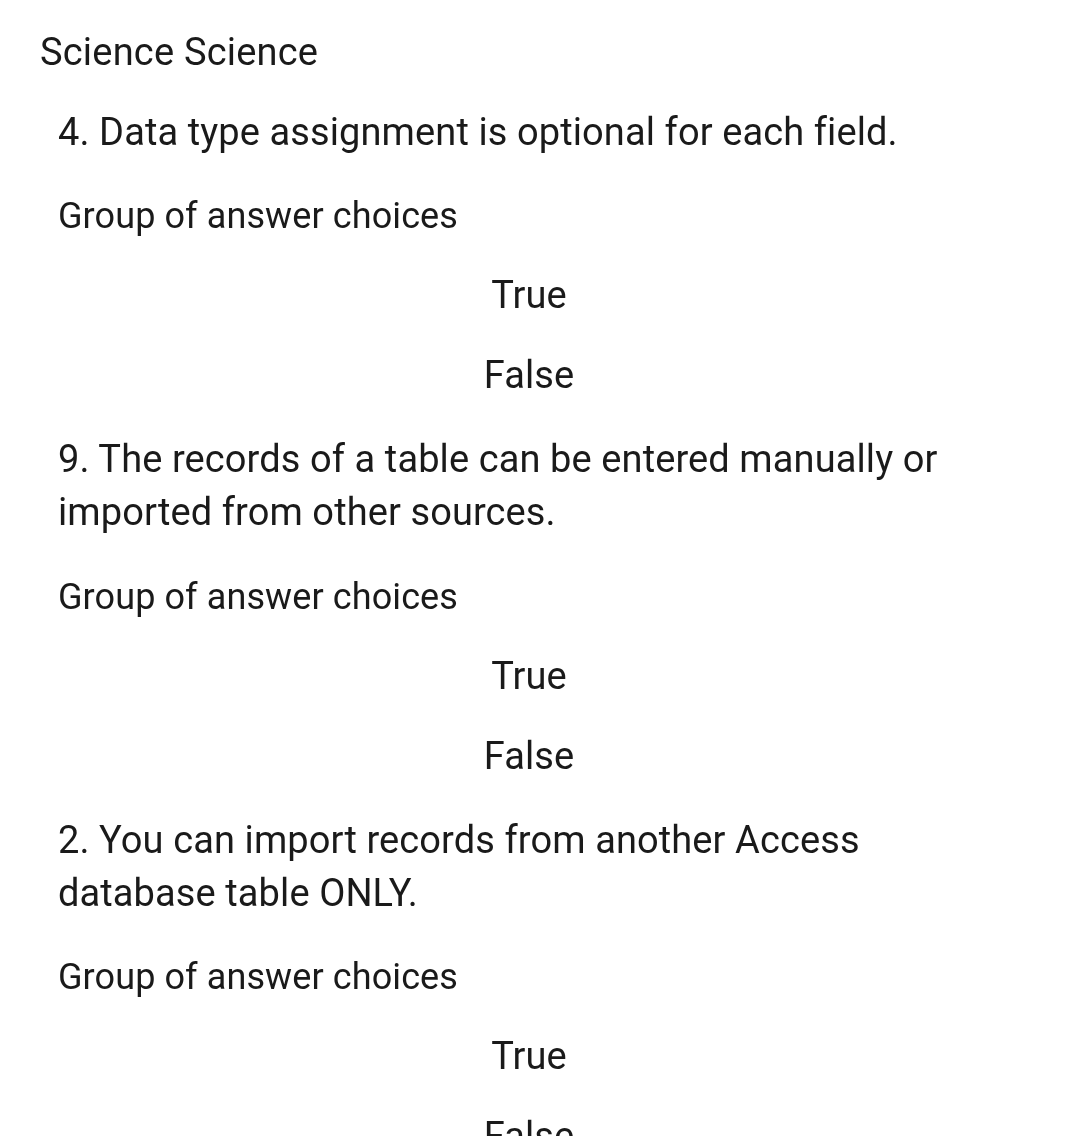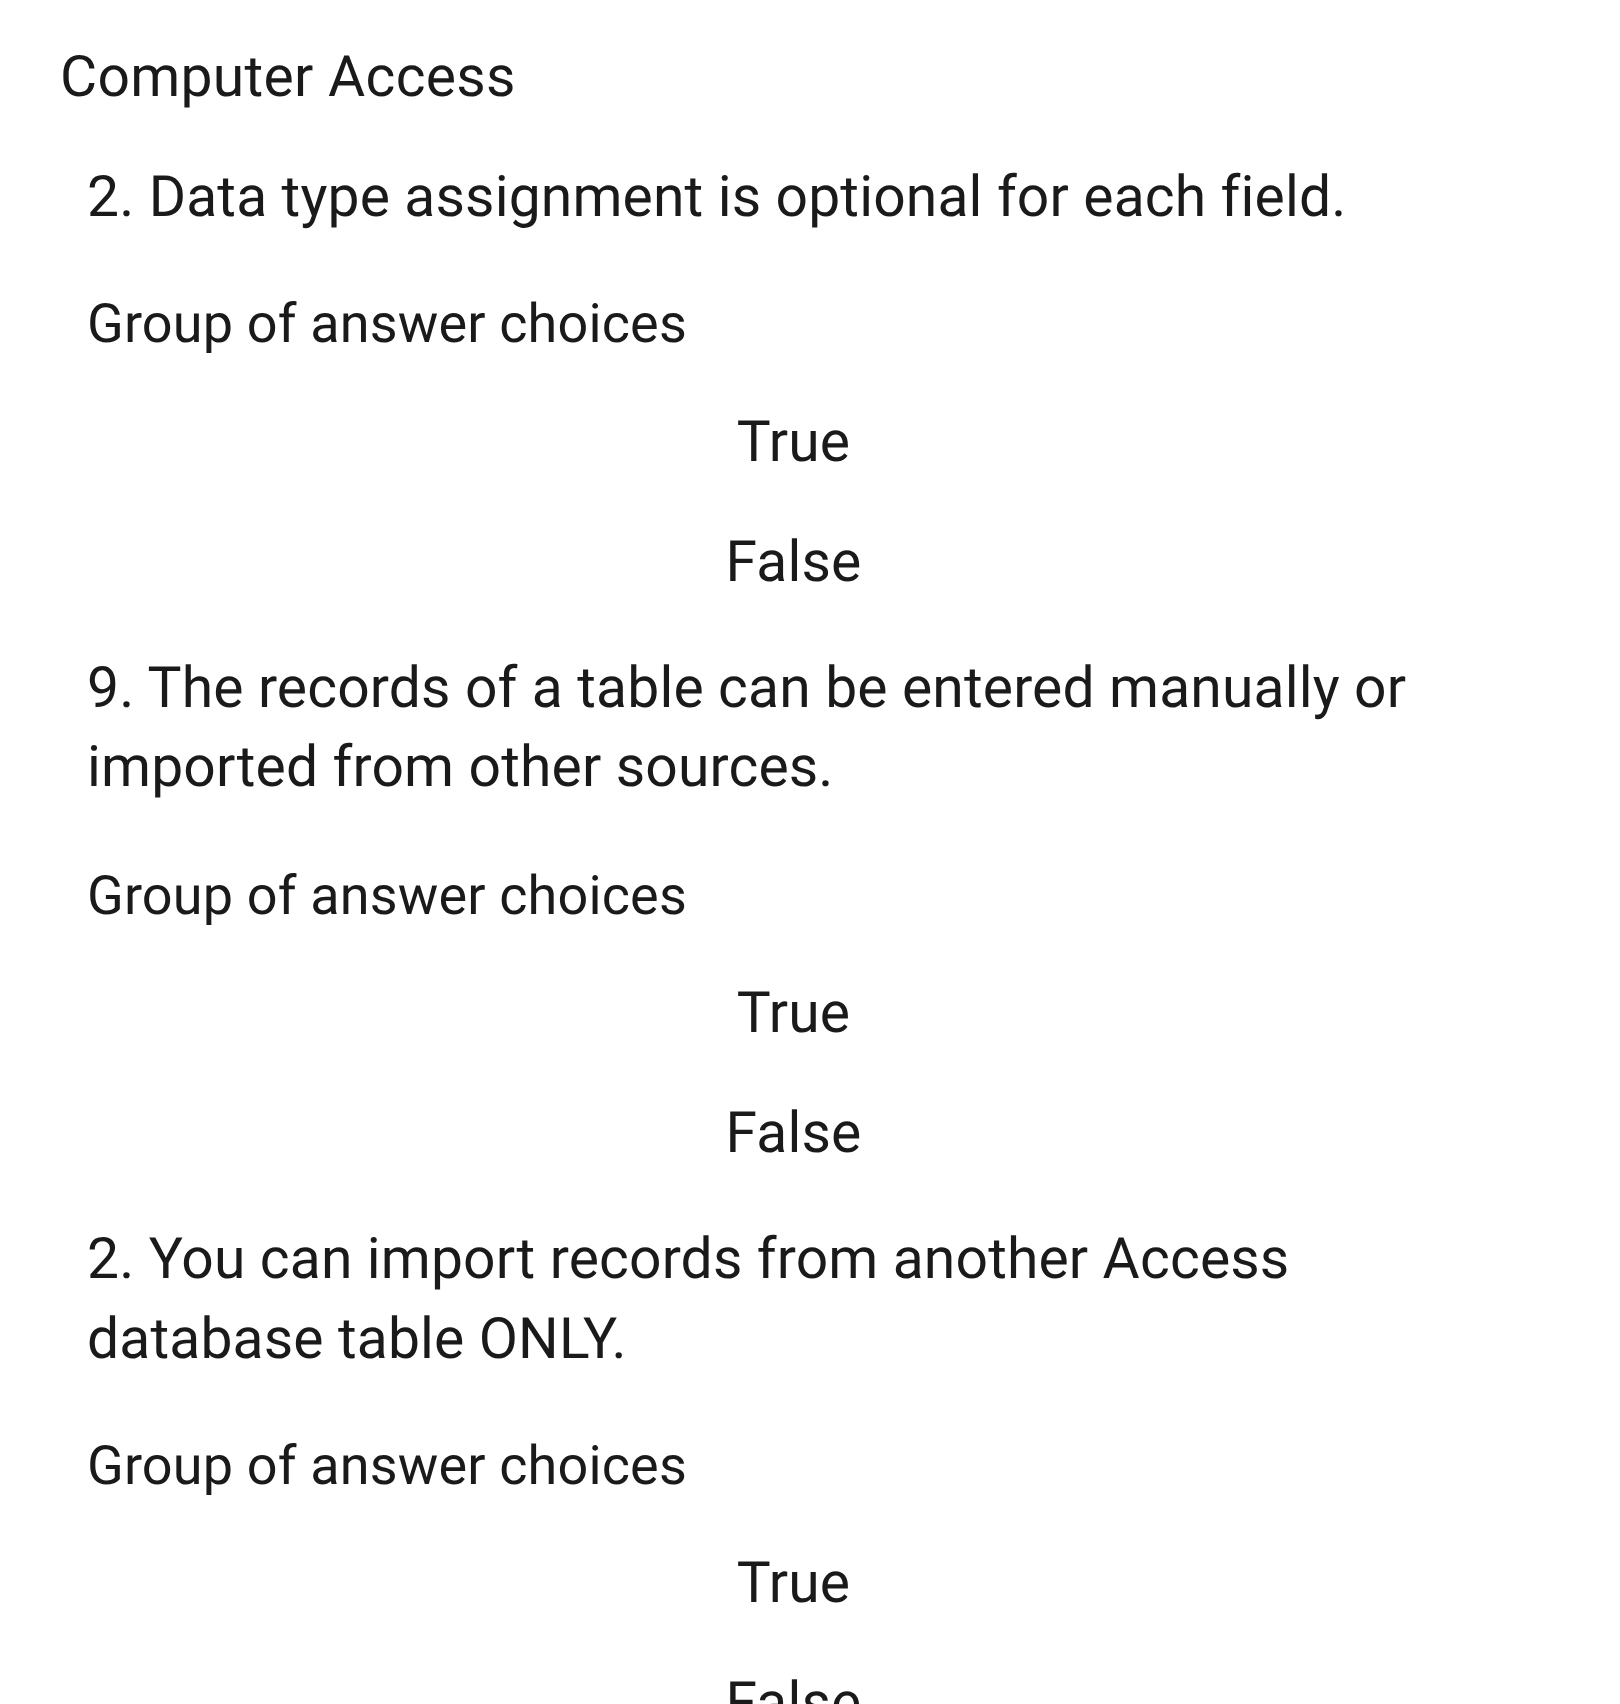--- a/index.html
+++ b/index.html
@@ -51,26 +51,26 @@
       letter-spacing: 0.1px;
       text-align: center;
     }
     .choice:last-child {
       margin-bottom: 0;
     }
   </style>
 </head>
 <body>
 
-<div class="subject-title">Computer Access</div>
+<div class="subject-title">Science Science</div>
 
 <div class="content">
 
   <div class="question-block">
-    <div class="question-text">2. Data type assignment is optional for each field.</div>
+    <div class="question-text">4. Data type assignment is optional for each field.</div>
     <div class="group-label">Group of answer choices</div>
     <div class="choice">True</div>
     <div class="choice">False</div>
   </div>
 
   <div class="question-block">
     <div class="question-text">9. The records of a table can be entered manually or imported from other sources.</div>
     <div class="group-label">Group of answer choices</div>
     <div class="choice">True</div>
     <div class="choice">False</div>

